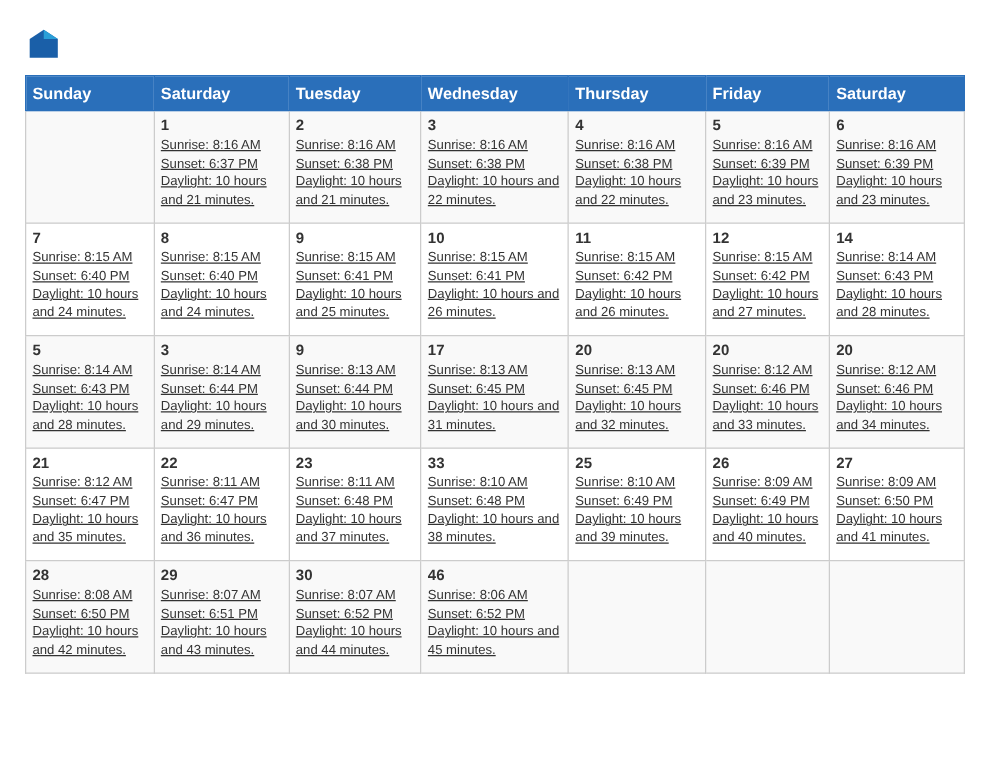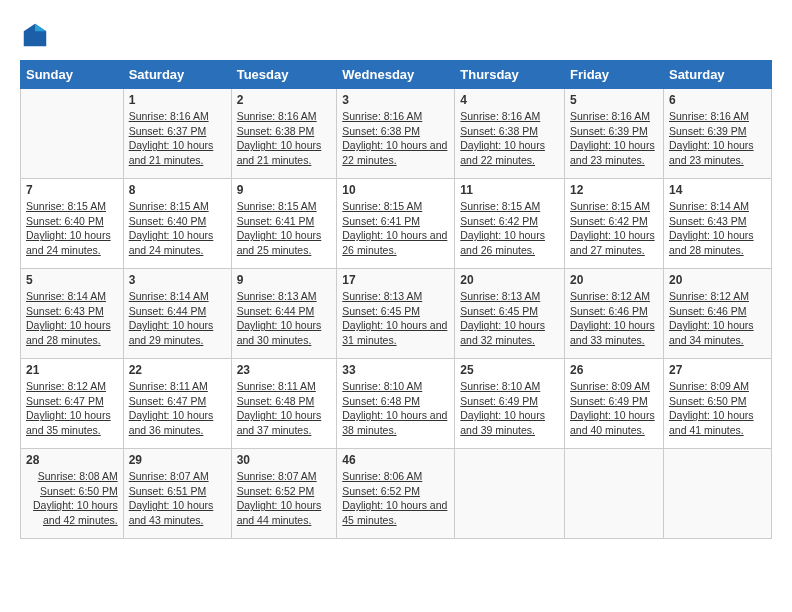--- a/index.html
+++ b/index.html
@@ -294,21 +294,21 @@
         <td>
           <span class="day-num">27</span>
           <div class="cell-content" style="white-space: pre-line;">Sunrise: 8:09 AM
 Sunset: 6:50 PM
 Daylight: 10 hours and 41 minutes.</div>
         </td>
       </tr>
       <tr>
         <td>
           <span class="day-num">28</span>
-          <div class="cell-content" style="white-space: pre-line; text-align: right;">Sunrise: 8:08 AM
+          <div class="cell-content" style="white-space: pre-line;">Sunrise: 8:08 AM
 Sunset: 6:50 PM
 Daylight: 10 hours and 42 minutes.</div>
         </td>
         <td>
           <span class="day-num">29</span>
           <div class="cell-content" style="white-space: pre-line;">Sunrise: 8:07 AM
 Sunset: 6:51 PM
 Daylight: 10 hours and 43 minutes.</div>
         </td>
         <td>

